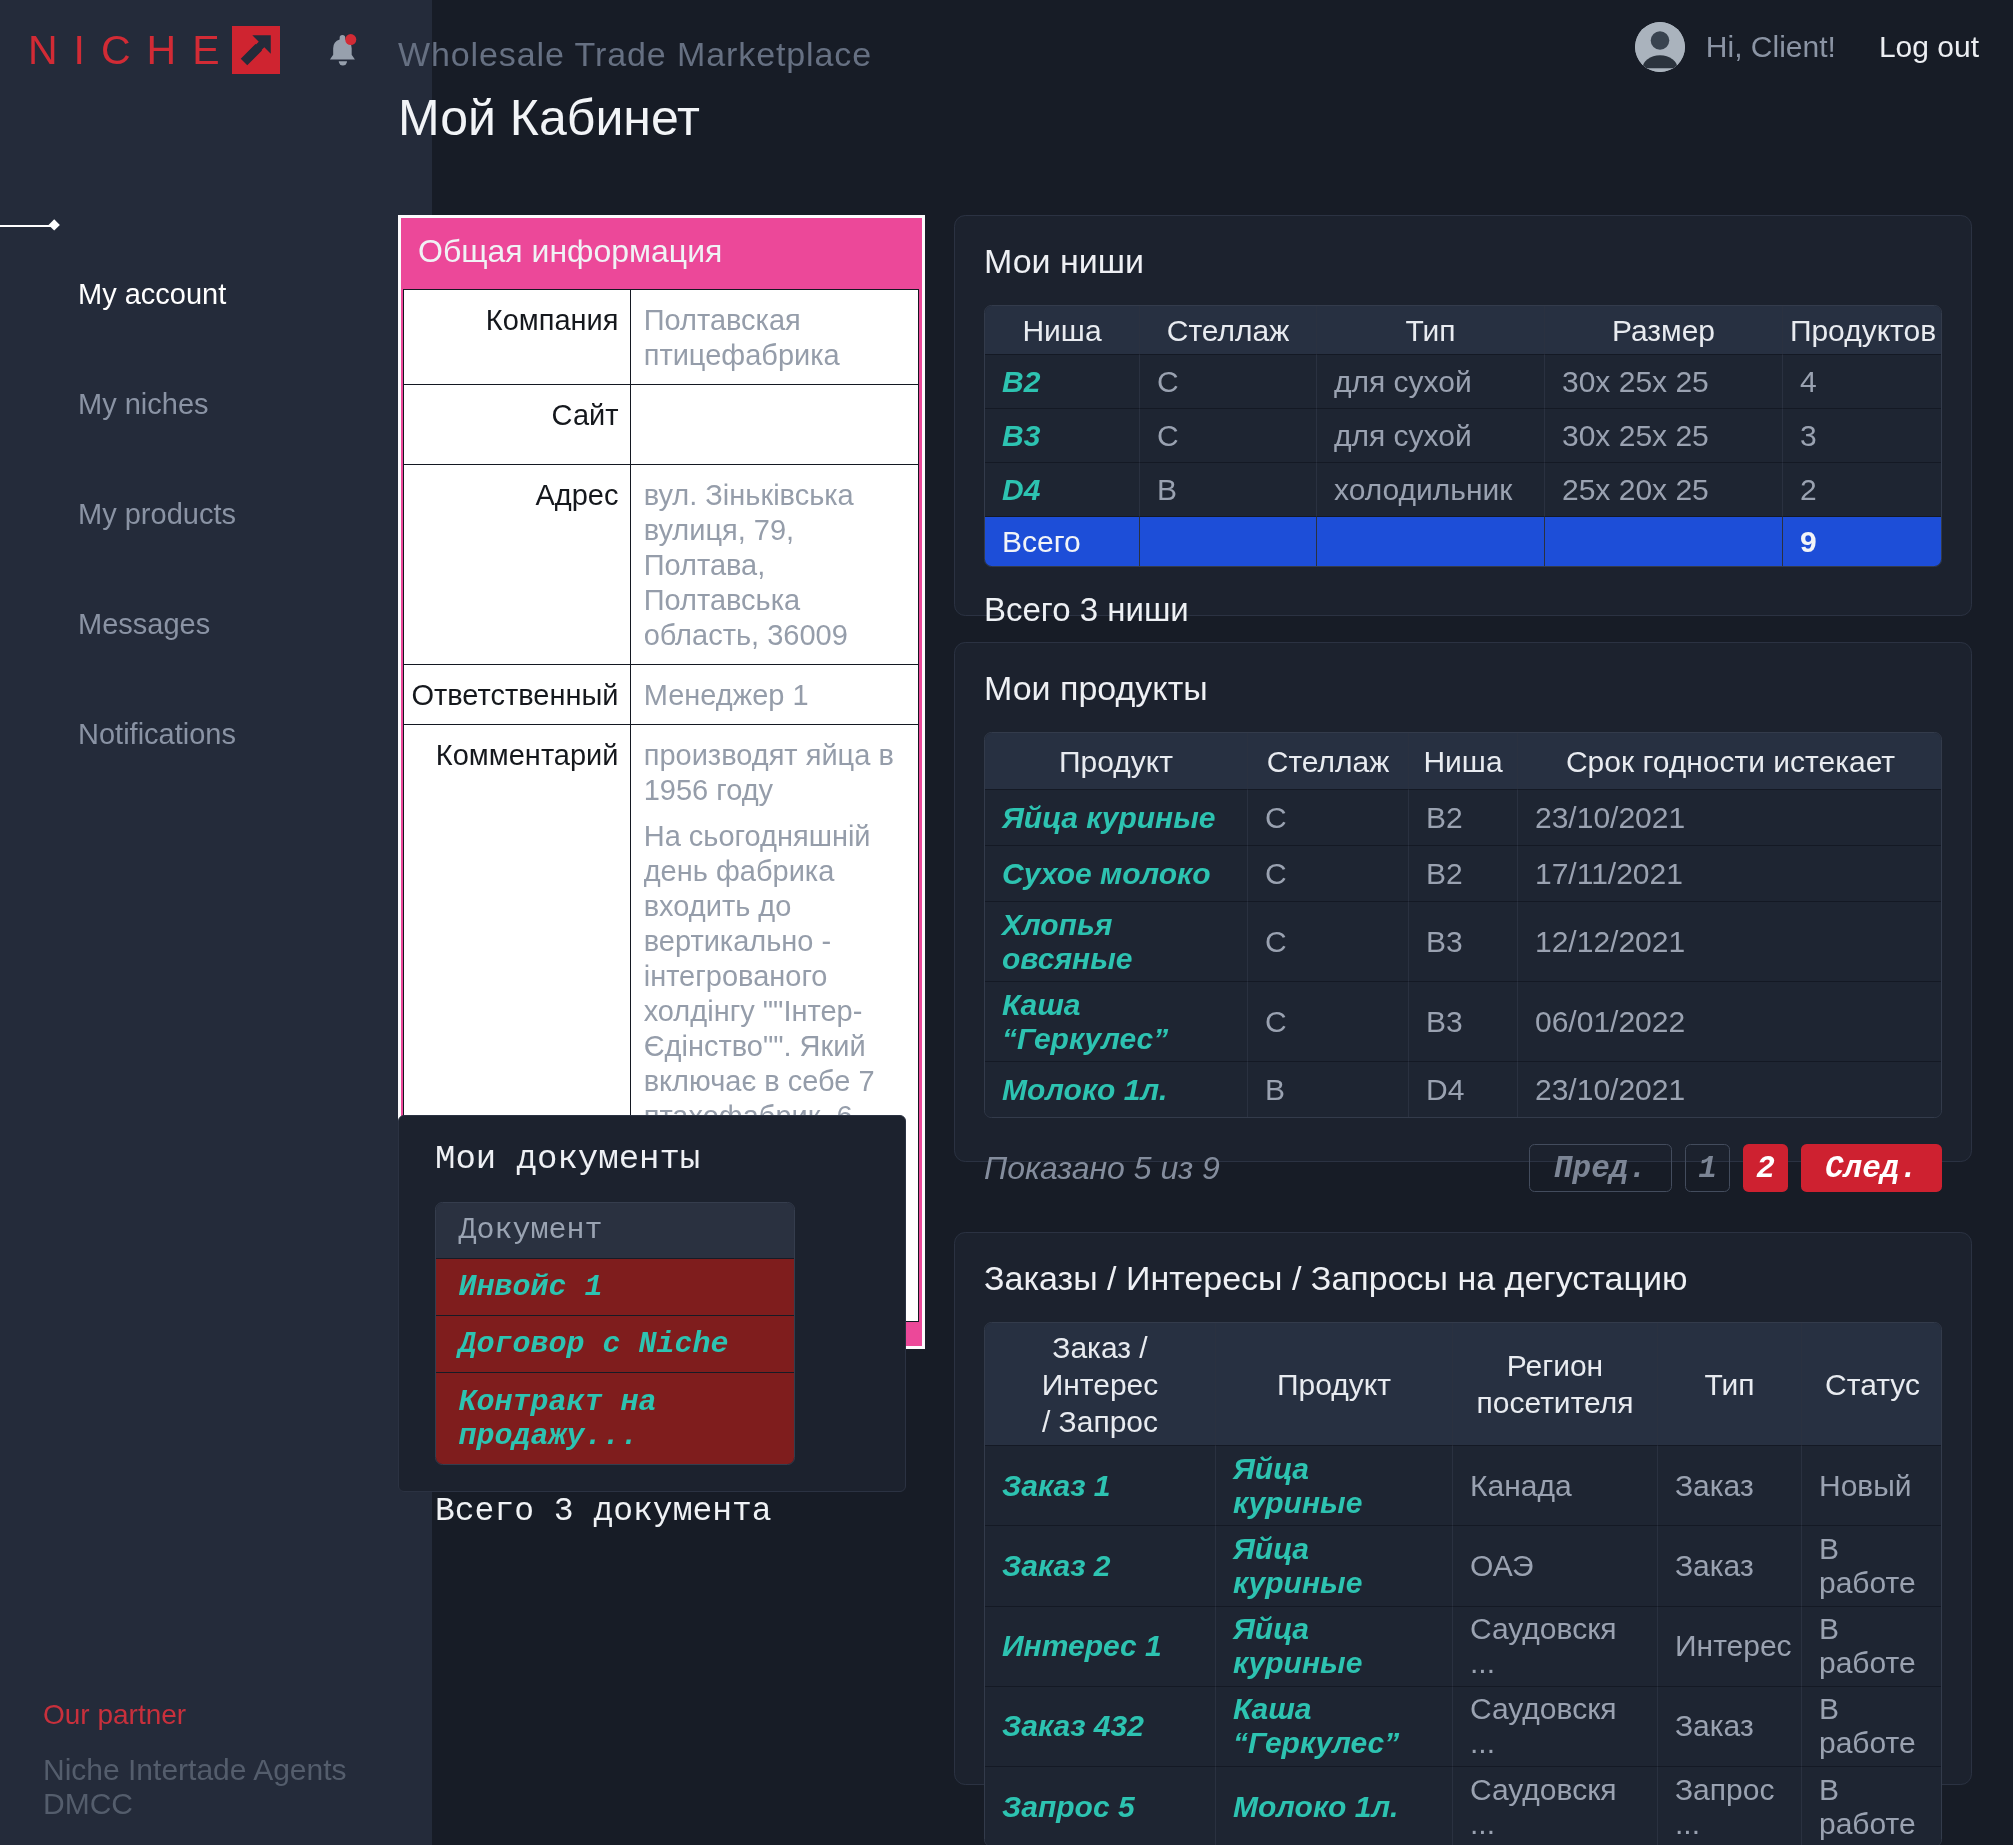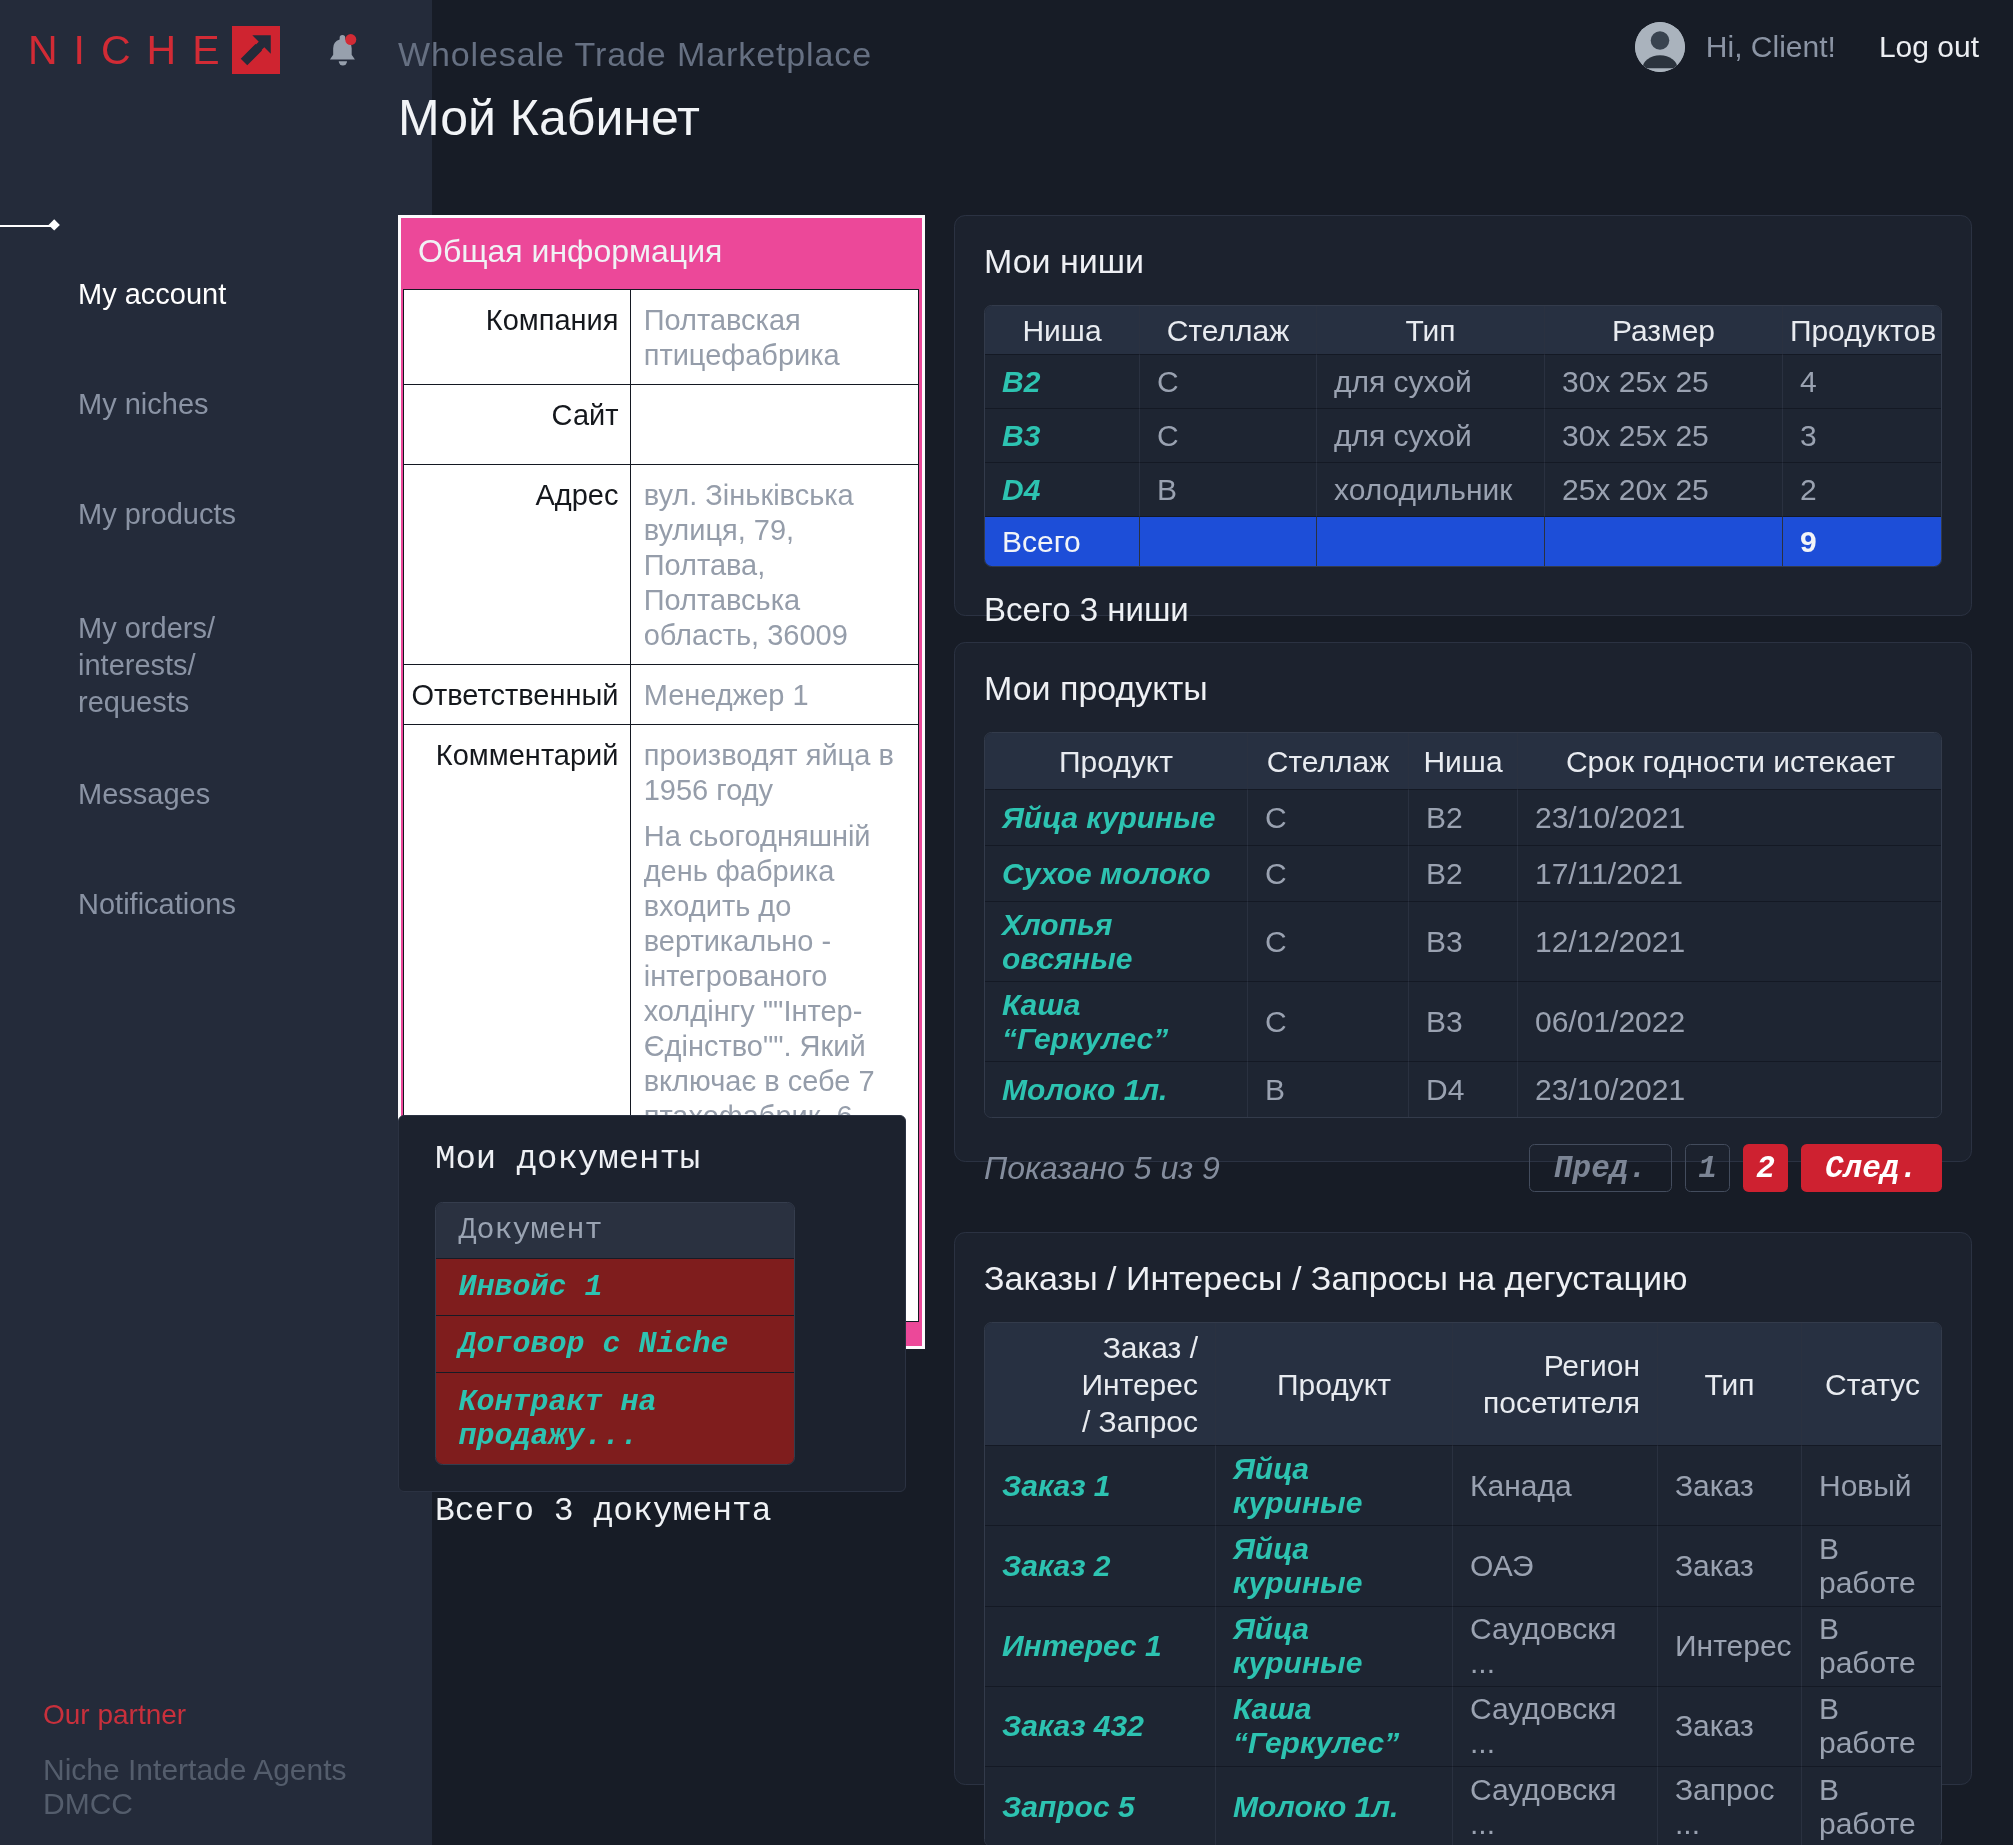--- a/index.html
+++ b/index.html
@@ -65,21 +65,21 @@
   .card.products { top:642px;  height:520px; }
   .card.orders   { top:1232px; height:553px; }
 
   .grid { display:grid; margin-top:24px; border:0.9px solid #333b4b; border-radius:7.5px; overflow:hidden; }
   .niches-grid   { grid-template-columns:154px 177px 228px 238px 161px; }
   .products-grid { grid-template-columns:262px 161px 109px 426px; }
   .orders-grid   { grid-template-columns:230px 237px 205px 144px 142px; }
   .cell { background:#1e2532; border-top:1.9px solid #141924; border-left:0.9px solid #2a3140;
           padding:5.6px 17px; display:flex; align-items:center; font-size:30px; color:#9aa2b1; min-height:54px; }
   .cell.c1 { border-left:none; }
-  .cell.hdr { background:#273041; color:#e8ebf0; justify-content:center; text-align:right;
+  .cell.hdr { background:#273041; color:#e8ebf0; justify-content:center; text-align:center;
               border-top:none; min-height:44px; white-space:pre-line; line-height:37px; }
   .orders-grid .cell.hdr { min-height:89px; }
   .products-grid .cell { min-height:56px; }
   .cell.total { background:#1d4ed8; color:#f2f4f7; min-height:50px; }
   .cell.total b { font-weight:700; }
   .link { color:#2dc3b1; font-style:italic; font-weight:700; cursor:pointer; }
   .niches-summary { margin-top:24px; color:#eef1f5; font-size:33px; }
 
   
   .table-footer { display:flex; align-items:center; margin-top:26px; }
@@ -116,25 +116,20 @@
   <nav class="menu">
     <div class="menu-item active">
       <span class="active-marker"></span>
       <span>My account</span>
     </div>
     <div class="menu-item">
       <span>My niches</span>
     </div>
     <div class="menu-item">
       <span>My products</span>
-    </div>
-    <div class="menu-item multiline">
-      <span>My orders/
-interests/
-requests</span>
     </div>
     <div class="menu-item">
       <span>Messages</span>
     </div>
     <div class="menu-item">
       <span>Notifications</span>
     </div>
   </nav>
 
   <div class="partner-label">Our partner</div>

